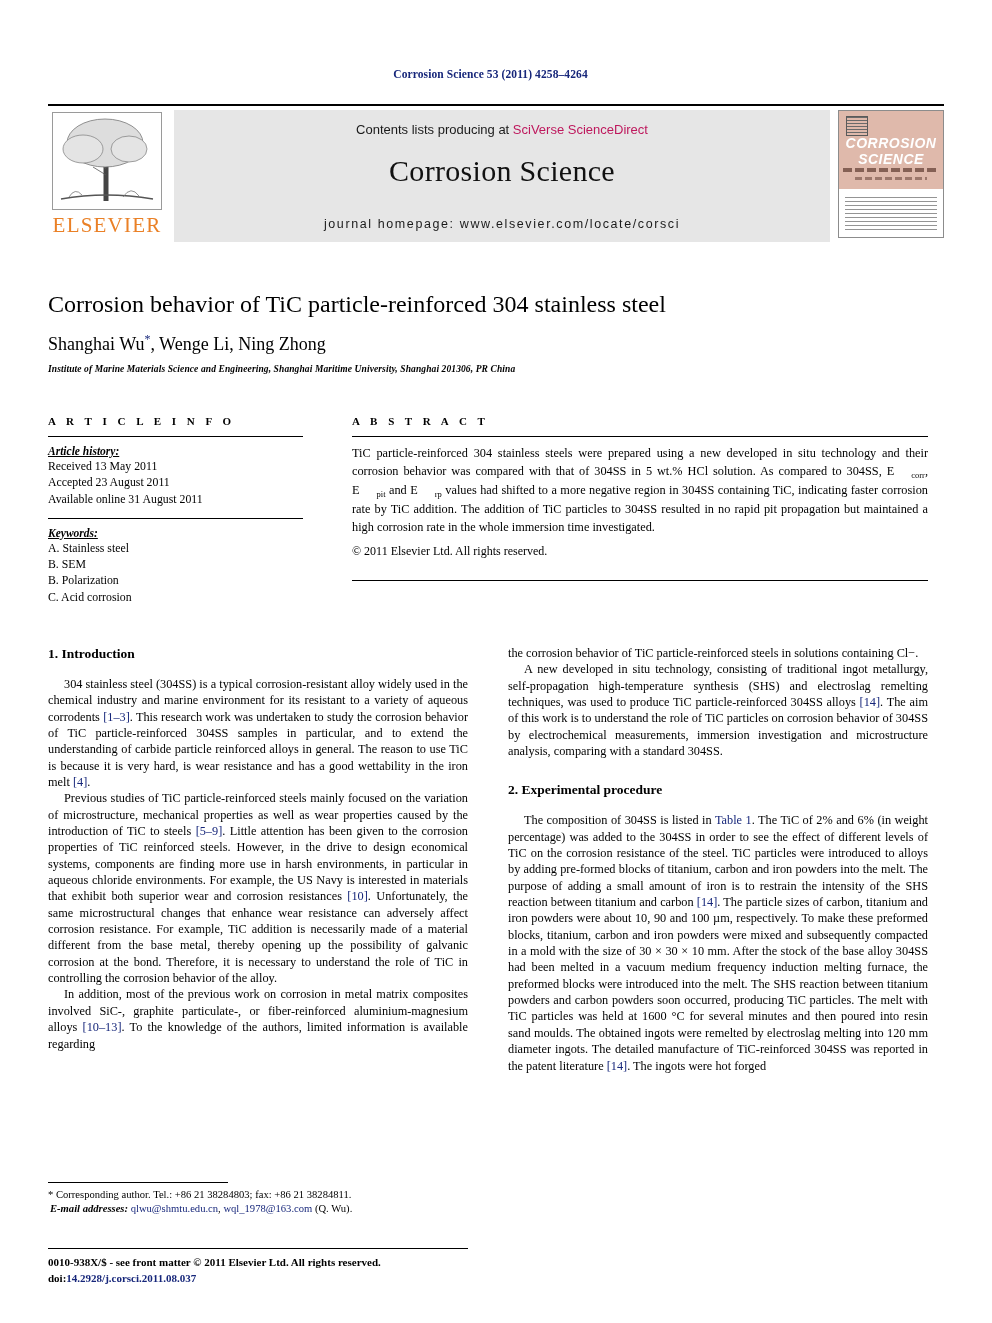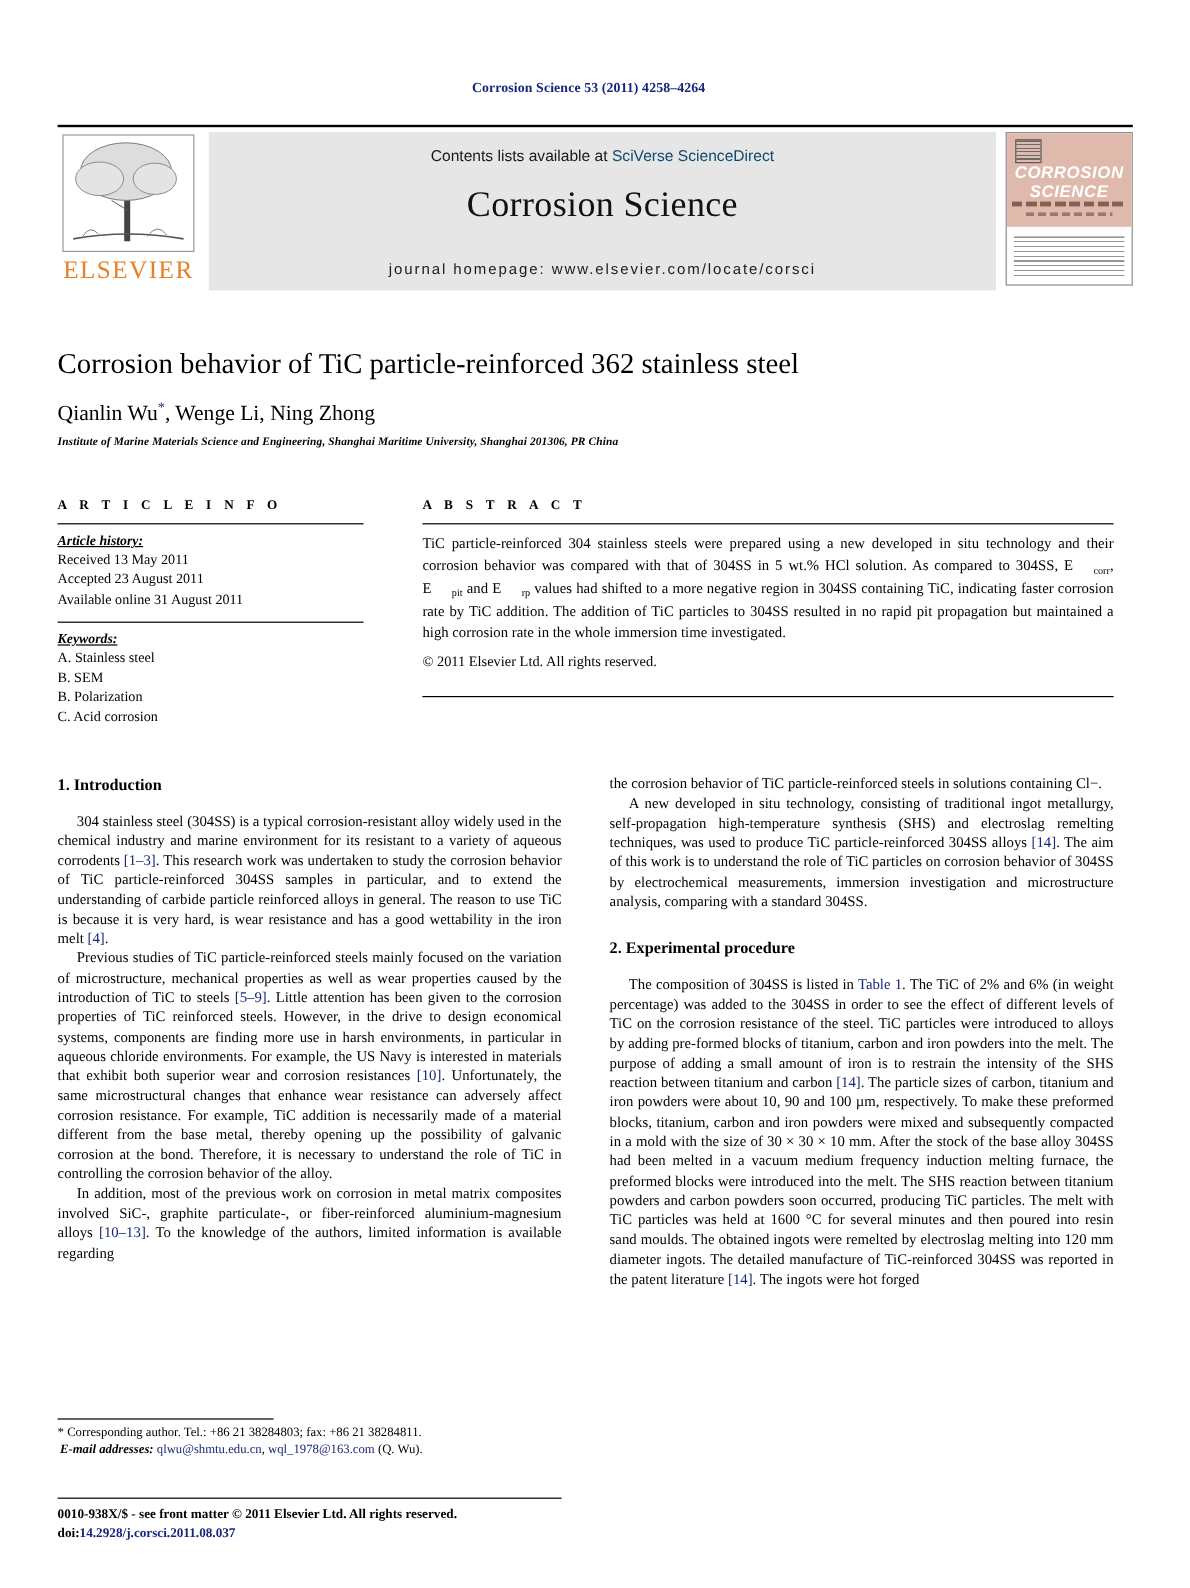--- a/index.html
+++ b/index.html
@@ -91,21 +91,21 @@
     position: absolute;
     top: 12px;
     left: 0;
     width: 100%;
     text-align: center;
     font-family: "Liberation Sans", sans-serif;
     font-size: 13px;
     color: #1a1a1a;
   }
   .banner-contents .sd-link {
-    color: #0c4a6e;
+    color: #be185d;
   }
   .banner-title {
     position: absolute;
     top: 44px;
     left: 0;
     width: 100%;
     text-align: center;
     font-family: "Liberation Serif", serif;
     font-size: 30px;
     color: #111;
@@ -368,42 +368,42 @@
               <path d="M8 86 Q53 78 100 86" stroke="#555" stroke-width="1.4"></path>
               <path d="M16 84 q6 -10 13 -2 M70 84 q8 -12 16 -1" stroke="#777"></path>
             </g>
           </svg>
         </div>
         <div class="elsevier-word">ELSEVIER</div>
       </div>
 
       <div class="banner">
         <div class="banner-contents">
-          <span>Contents lists available at </span><span class="sd-link">SciVerse ScienceDirect</span>
+          <span>Contents lists producing at </span><span class="sd-link">SciVerse ScienceDirect</span>
         </div>
         <div class="banner-title">Corrosion Science</div>
         <div class="banner-homepage">journal homepage: www.elsevier.com/locate/corsci</div>
       </div>
 
       <div class="cover-thumb">
         <div class="cover-top"></div>
         <div class="cover-logo"></div>
         <div class="cover-word1">CORROSION</div>
         <div class="cover-word2">SCIENCE</div>
         <div class="cover-sub"></div>
         <div class="cover-sub2"></div>
         <div class="cover-lines"></div>
       </div>
 
     </div>
   </div>
 
-  <div class="art-title">Corrosion behavior of TiC particle-reinforced 362 stainless steel</div>
+  <div class="art-title">Corrosion behavior of TiC particle-reinforced 304 stainless steel</div>
   <div class="authors">
-    <span>Qianlin Wu</span><sup>*</sup><span>, Wenge Li, Ning Zhong</span>
+    <span>Shanghai Wu</span><sup>*</sup><span>, Wenge Li, Ning Zhong</span>
   </div>
   <div class="affil">Institute of Marine Materials Science and Engineering, Shanghai Maritime University, Shanghai 201306, PR China</div>
 
   <div class="infoblock">
     <div class="sec-label">A R T I C L E   I N F O</div>
     <div class="rule"></div>
     <div class="info-h">Article history:</div>
     <div class="info-line">Received 13 May 2011</div>
     <div class="info-line">Accepted 23 August 2011</div>
     <div class="info-line">Available online 31 August 2011</div>

